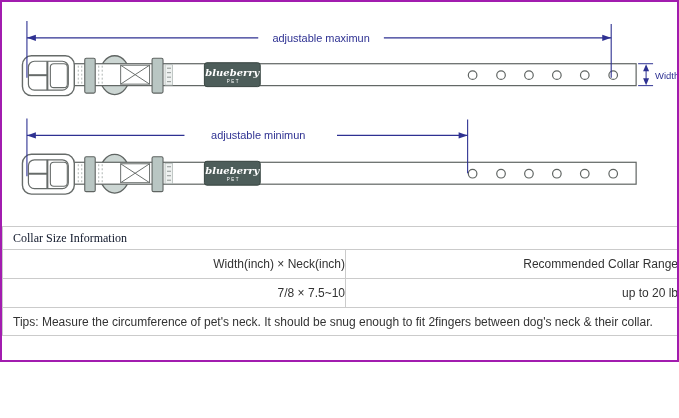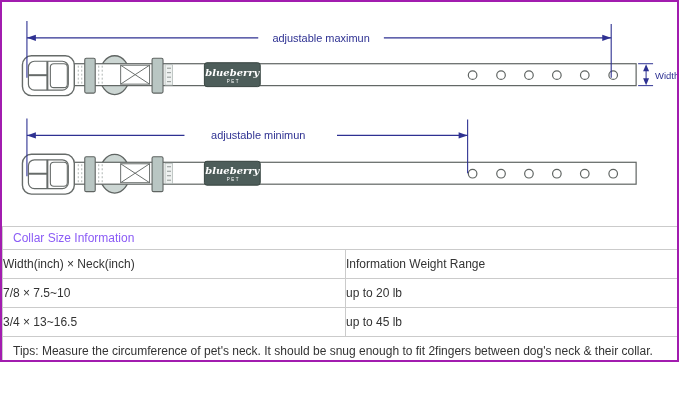--- a/index.html
+++ b/index.html
@@ -39,32 +39,33 @@
   table.size-table{
     width:677px;
     border-collapse:collapse;
     table-layout:fixed;
     font-size:12px;
     color:#333;
   }
   table.size-table td, table.size-table th{
     border:1px solid #cbcbcb;
     font-weight:normal;
-    text-align:left;
+    text-align:right;
     height:28px;
     padding:0;
     overflow:hidden;
     white-space:nowrap;
   }
   table.size-table tr.title-row td{
     text-align:left;
     padding-left:10px;
     height:22px;
     font-size:12px;
-    color:#8b5cf6;
+    color:#0f172a;
+    font-family:Liberation Serif, serif;
   }
   table.size-table tr.tips-row td{
     text-align:left;
     padding-left:10px;
     font-size:12px;
     height:27px;
   }
 </style>
 </head>
 <body>
@@ -169,29 +170,25 @@
     <colgroup>
         <col style="width:343px">
         <col>
       </colgroup>
     <tbody>
         <tr class="title-row">
       <td colspan="2">Collar Size Information</td>
     </tr>
     <tr>
       <th>Width(inch) × Neck(inch)</th>
-      <th>Information Weight Range</th>
+      <th>Recommended Collar Range</th>
     </tr>
     <tr>
       <td>7/8 × 7.5~10</td>
       <td>up to 20 lb</td>
-    </tr>
-    <tr>
-      <td>3/4 × 13~16.5</td>
-      <td>up to 45 lb</td>
     </tr>
     <tr class="tips-row">
       <td colspan="2">Tips: Measure the circumference of pet's neck. It should be snug enough to fit 2fingers between dog's neck &amp; their collar.</td>
     </tr>
   </tbody>
     </table>
 
 </div>
 
 </body></html>

